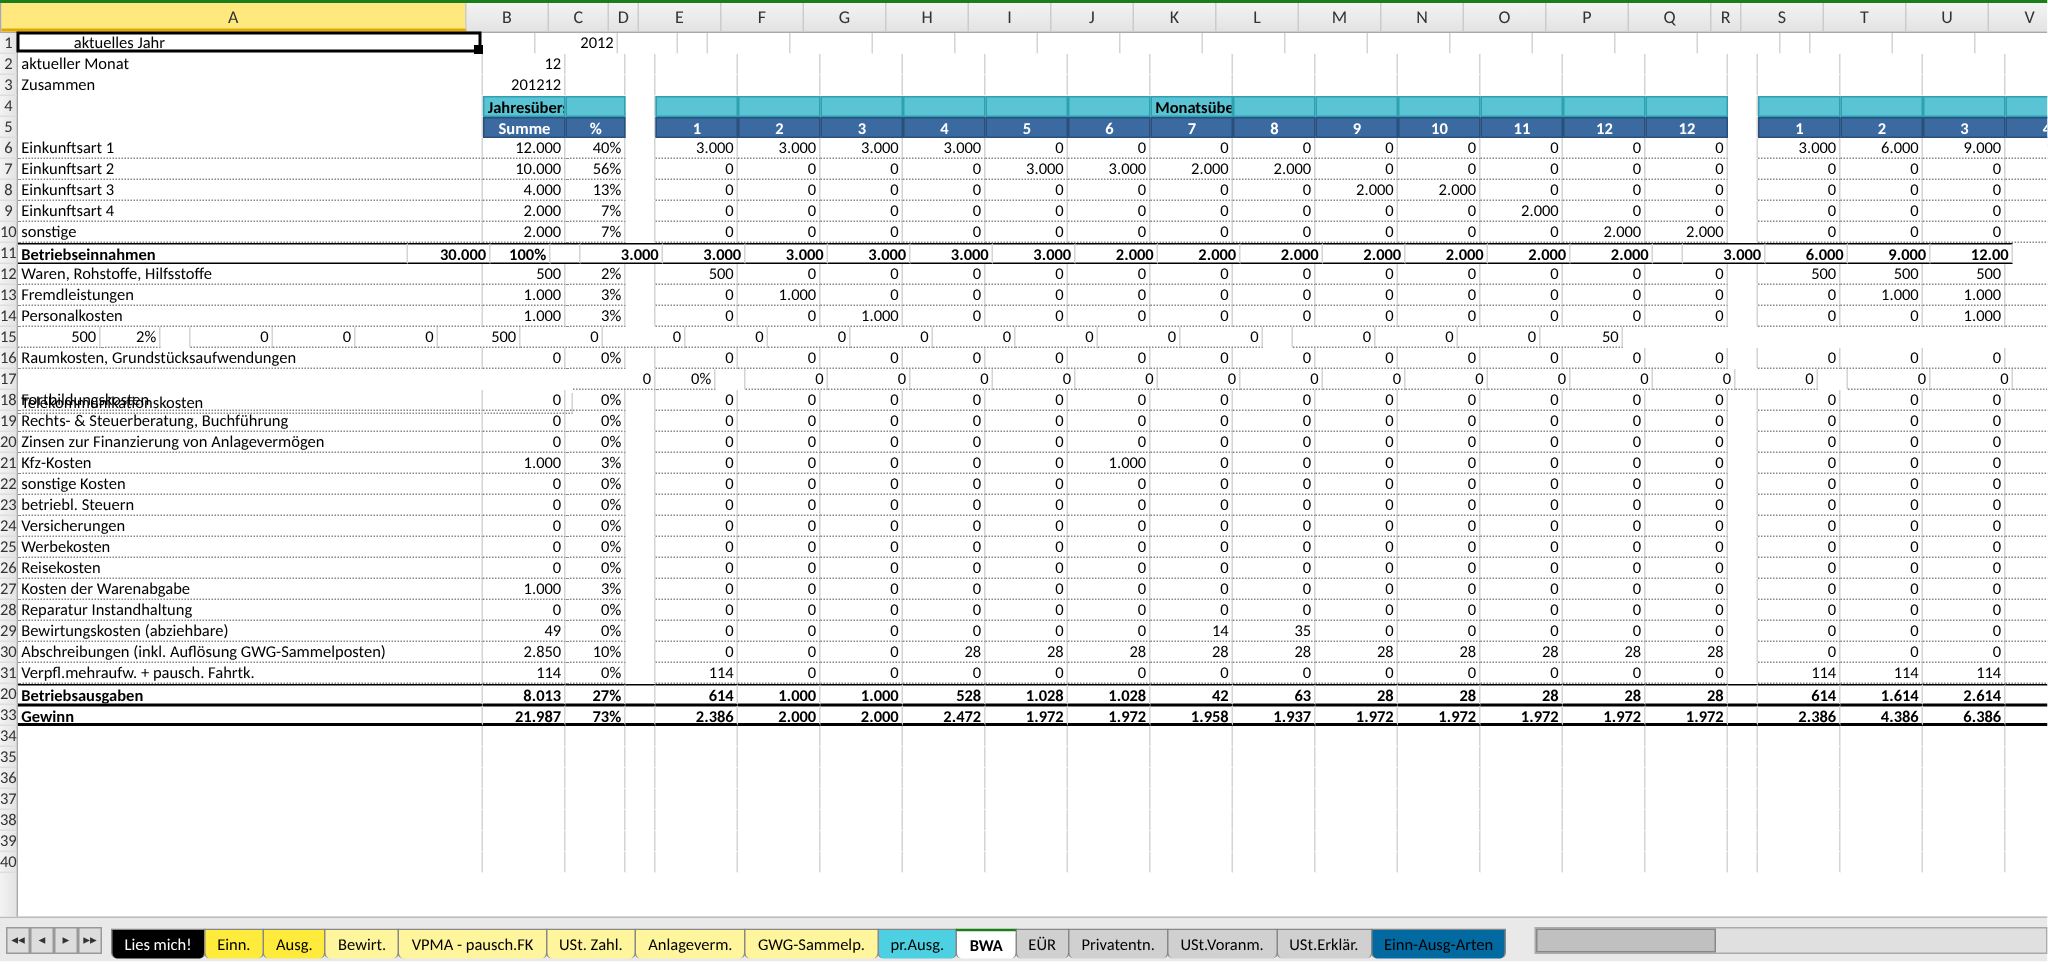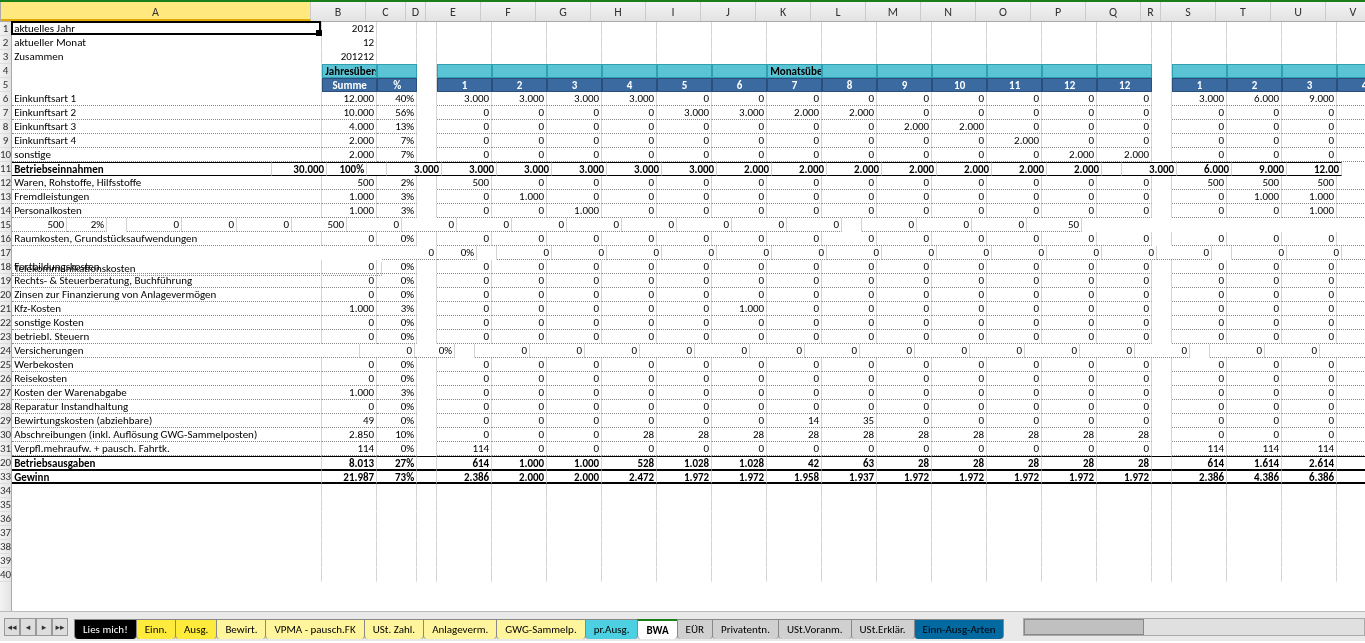--- a/index.html
+++ b/index.html
@@ -229,21 +229,21 @@
         <div class="rownum">37</div>
         <div class="rownum">38</div>
         <div class="rownum">39</div>
         <div class="rownum">40</div>
       </div>
     <div class="cells" id="cells">
       <div class="active-cell" id="activecell" style="left: -1px; top: -1px; width: 310px; height: 14px;">
         <div class="active-handle"></div>
       </div>
     <div class="row">
-          <div class="cell txt nobord" style="width: 310px;">aktuelles Jahr</div>
+          <div class="cell txt nobord" style="width: 310px; margin-left: 35px;">aktuelles Jahr</div>
           <div class="cell num nobord" style="width: 55px;">2012</div>
           <div class="cell nobord" style="width: 40px;"></div>
           <div class="cell nobord" style="width: 20px;"></div>
           <div class="cell nobord" style="width: 55px;"></div>
           <div class="cell nobord" style="width: 55px;"></div>
           <div class="cell nobord" style="width: 55px;"></div>
           <div class="cell nobord" style="width: 55px;"></div>
           <div class="cell nobord" style="width: 55px;"></div>
           <div class="cell nobord" style="width: 55px;"></div>
           <div class="cell nobord" style="width: 55px;"></div>
@@ -780,21 +780,21 @@
           <div class="cell num" style="width: 55px;">0</div>
           <div class="cell num" style="width: 55px;">0</div>
           <div class="cell num" style="width: 55px;">0</div>
           <div class="cell nobord" style="width: 20px;"></div>
           <div class="cell num" style="width: 55px;">0</div>
           <div class="cell num" style="width: 55px;">0</div>
           <div class="cell num" style="width: 55px;">0</div>
           <div class="cell num" style="width: 55px;"></div>
         </div>
         <div class="row">
-          <div class="cell txt" style="width: 348px;">Versicherungen</div>
+          <div class="cell txt" style="width: 310px;">Versicherungen</div>
           <div class="cell num" style="width: 55px;">0</div>
           <div class="cell num" style="width: 40px;">0%</div>
           <div class="cell nobord" style="width: 20px;"></div>
           <div class="cell num" style="width: 55px;">0</div>
           <div class="cell num" style="width: 55px;">0</div>
           <div class="cell num" style="width: 55px;">0</div>
           <div class="cell num" style="width: 55px;">0</div>
           <div class="cell num" style="width: 55px;">0</div>
           <div class="cell num" style="width: 55px;">0</div>
           <div class="cell num" style="width: 55px;">0</div>

